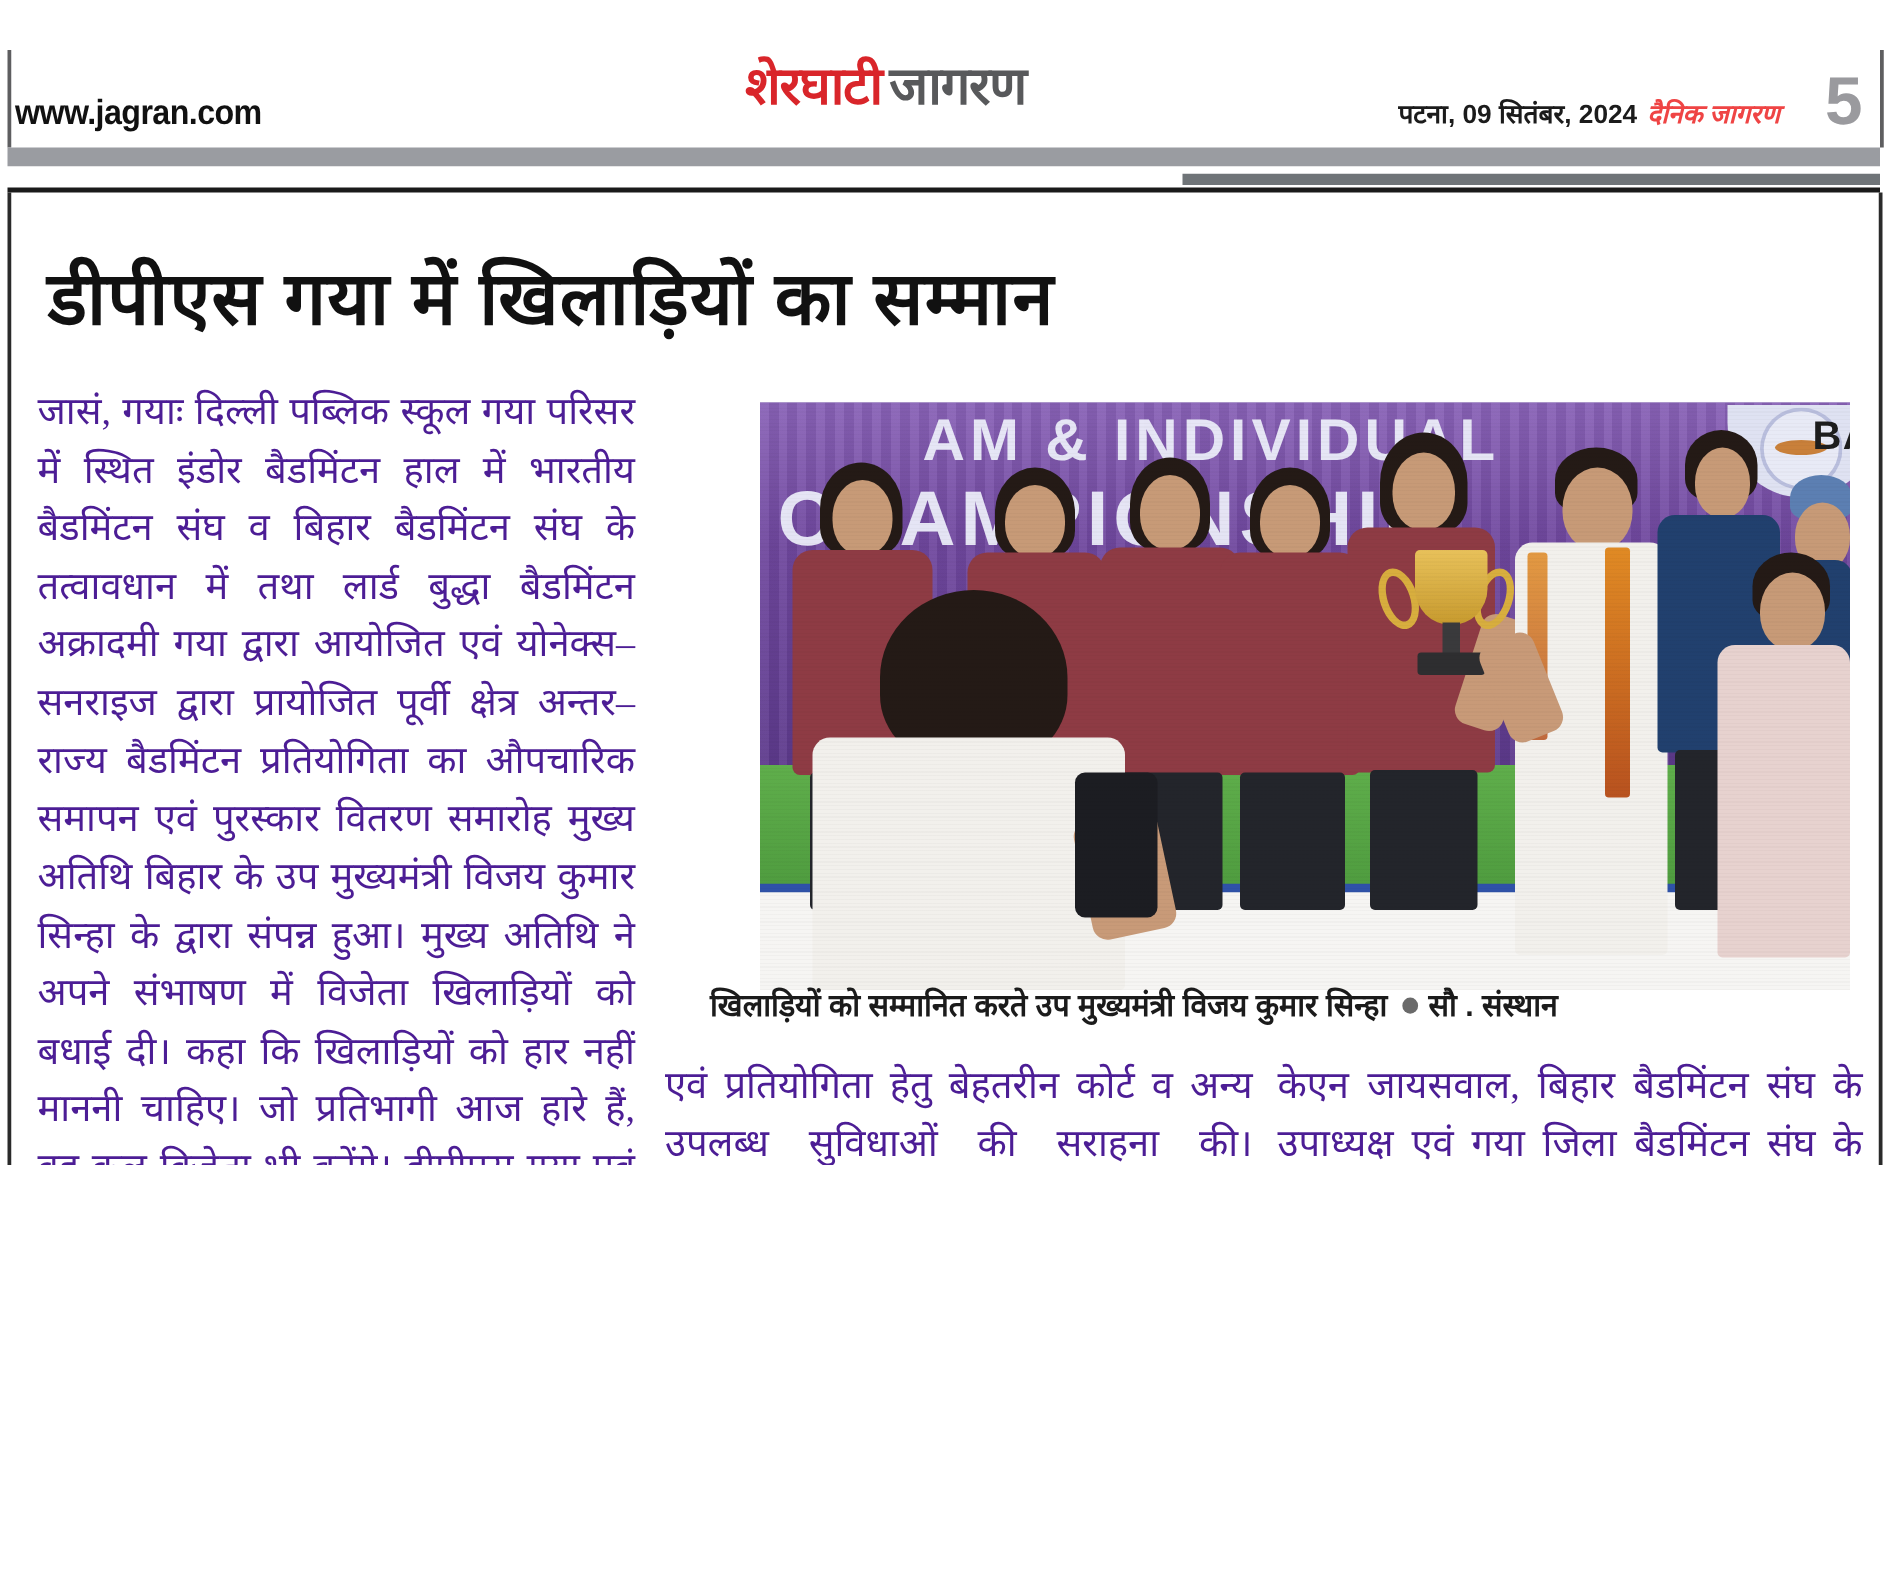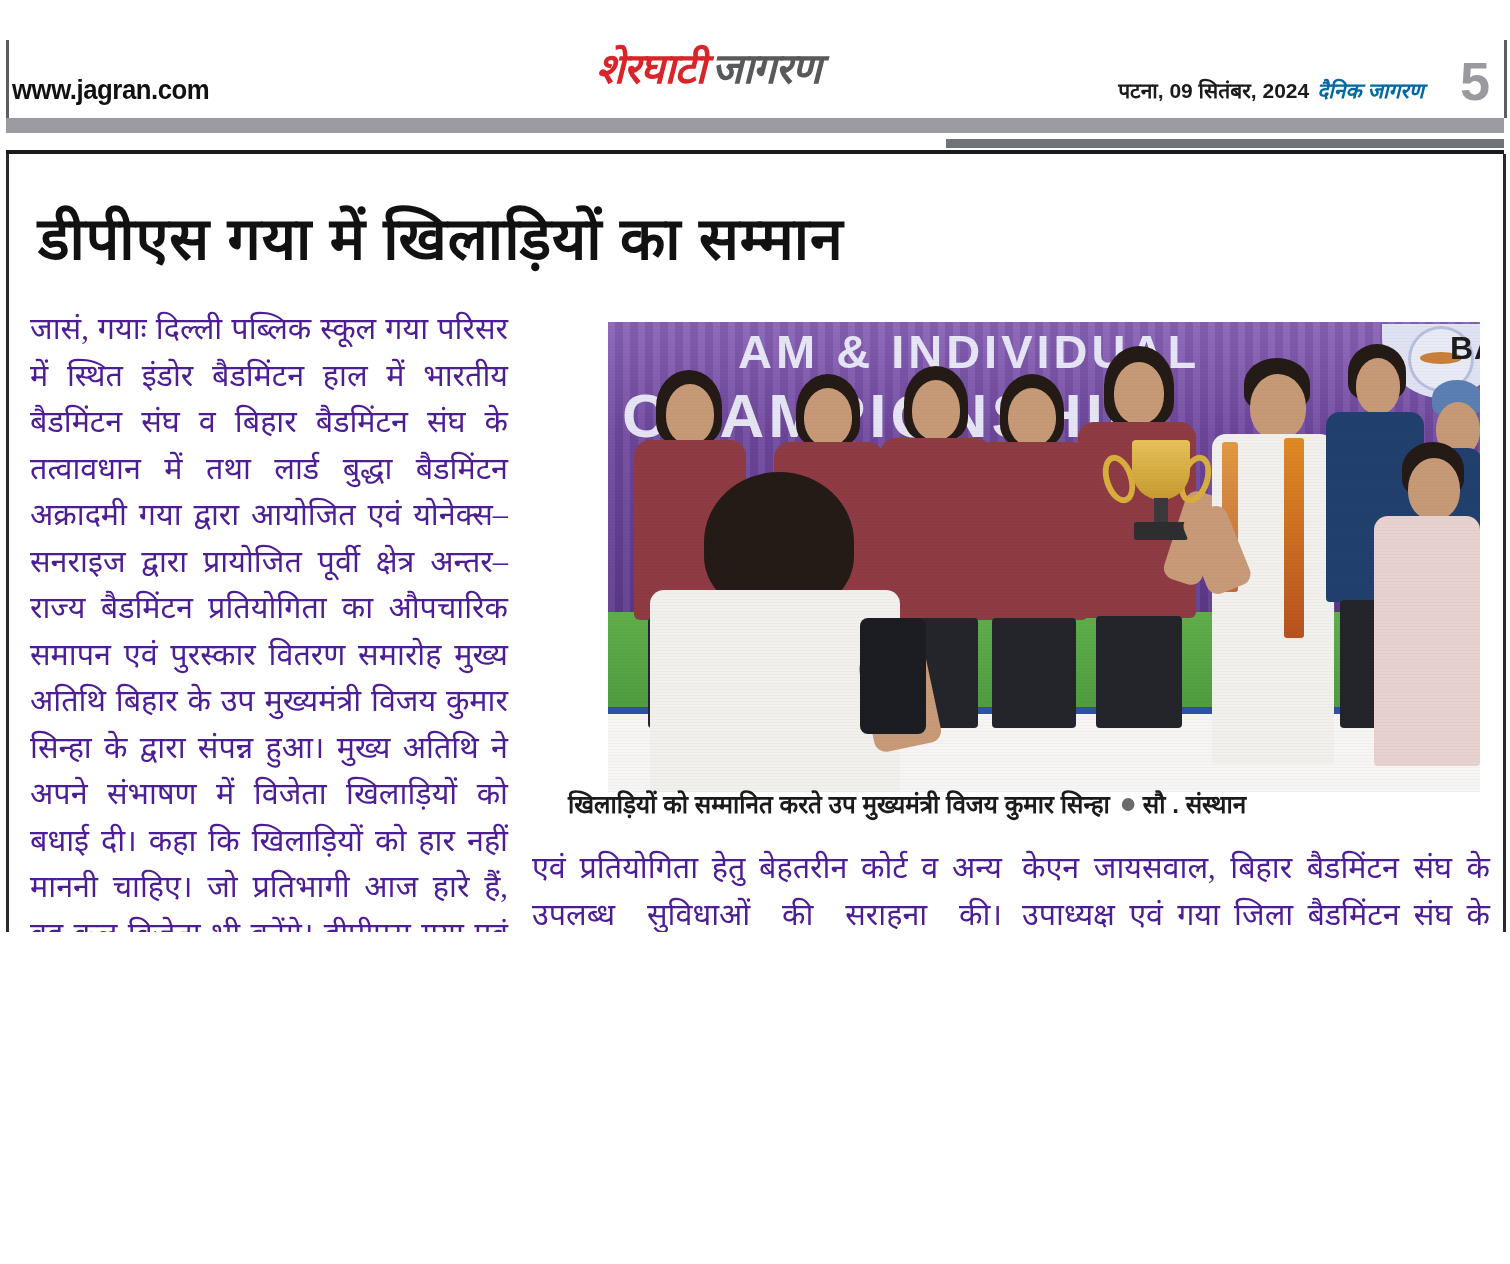--- a/index.html
+++ b/index.html
@@ -41,21 +41,20 @@
   }
   .logo-block {
     position: absolute;
     left: 596px;
     top: 48px;
     white-space: nowrap;
     font-family: "Liberation Sans", sans-serif;
     font-weight: bold;
     font-size: 42px;
     line-height: 1;
-    font-style: italic;
   }
   .logo-red {
     color: #d9252a;
     letter-spacing: -1px;
   }
   .logo-gray {
     color: #58595b;
     letter-spacing: -1px;
     margin-left: 6px;
   }
@@ -64,22 +63,23 @@
     right: 86px;
     top: 76px;
     white-space: nowrap;
     font-family: "Liberation Sans", sans-serif;
     font-size: 21px;
     font-weight: bold;
     color: #1b1b1b;
   }
   .dateline .edition {
     font-style: italic;
-    color: #0369a1;
+    color: #ef4444;
     margin-left: 8px;
+    font-family: Liberation Serif, serif;
   }
   .page-num {
     position: absolute;
     right: 20px;
     top: 54px;
     font-family: "Liberation Sans", sans-serif;
     font-weight: bold;
     font-size: 54px;
     color: #9a9a9e;
     line-height: 1;

